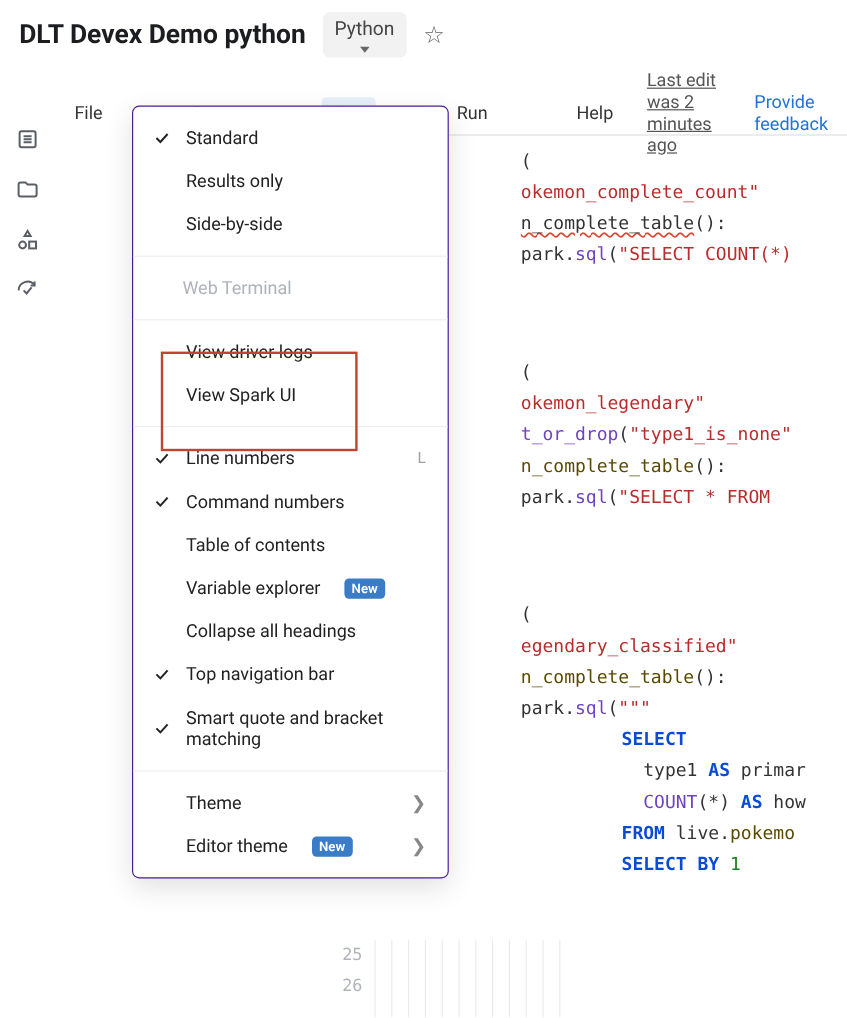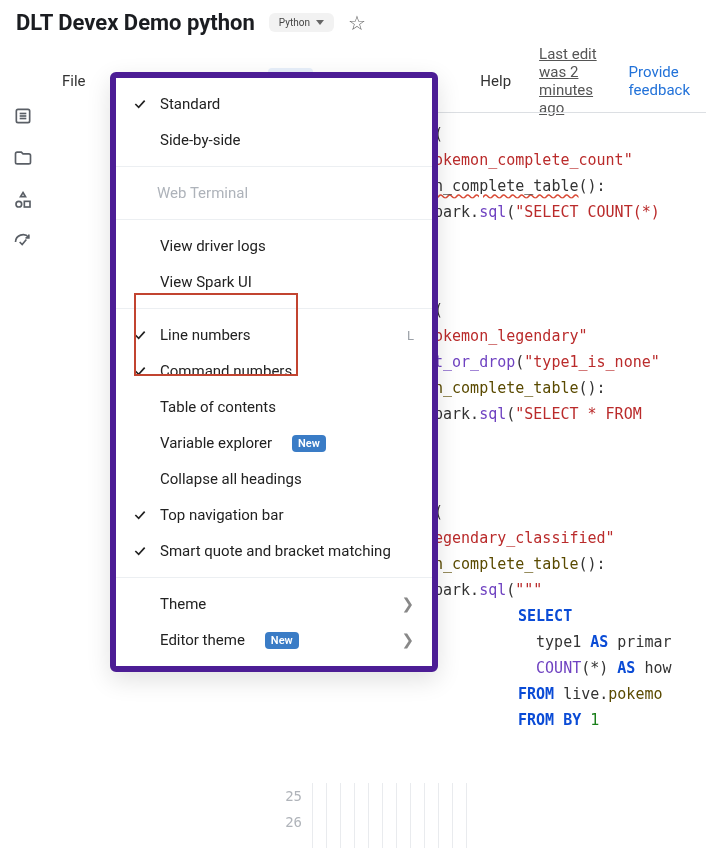--- a/index.html
+++ b/index.html
@@ -20,26 +20,27 @@
     gap: 14px;
   }
   .title {
     font-size: 22px;
     font-weight: 700;
   }
   .lang-pill {
     background: #f2f2f2;
     border-radius: 6px;
     padding: 4px 10px;
-    font-size: 10px;
+    font-size: 16px;
     display: inline-flex;
     align-items: center;
     gap: 6px;
     color: #444;
     cursor: pointer;
+    flex-direction: column;
   }
   .chev-down {
     width: 0; height: 0;
     border-left: 4px solid transparent;
     border-right: 4px solid transparent;
     border-top: 5px solid #666;
   }
   .star {
     font-size: 20px;
     color: #666;
@@ -125,24 +126,24 @@
   .str { color: #ba2b2b; }
   .num { color: #1a7f1a; }
   .attr { color: #5a4a00;}
   .wavy { text-decoration: underline wavy #d94a35; text-underline-offset: 2px;}
   .code-block { margin-bottom: 72px; }
   .code-nested { padding-left: 248px; line-height: 26px; white-space: pre;}
   
   .dropdown {
     position: absolute;
     left: 110px;
-    top: 72px;
-    width: 328px;
+    top: 88px;
+    width: 264px;
     background: #fff;
-    border: 6px solid #4c1d95;
+    border: 1px solid #4c1d95;
     border-radius: 6px;
     box-shadow: 0 8px 24px rgba(0,0,0,0.12);
     z-index: 100;
   }
   .dd-section { border-bottom: 1px solid #eceff2; padding: 8px 0;}
   .dd-section:last-child { border-bottom: none; text-align: center; }
   .dd-item {
     display: flex;
     align-items: center;
     padding: 9px 18px 9px 44px;
@@ -241,21 +242,21 @@
   <div class="code-block" style="margin-bottom:0">
     <div class="code-line"><span>(</span></div>
     <div class="code-line"><span class="str">egendary_classified"</span></div>
     <div class="code-line"></div>
     <div class="code-line"><span class="attr">n_complete_table</span><span>():</span></div>
     <div class="code-line"><span>park.</span><span class="fn">sql</span>(<span class="str">"""</span></div>
     <div class="code-nested"><span class="kw">SELECT</span></div>
     <div class="code-nested">  <span>type1 </span><span class="kw">AS</span><span> primar</span></div>
     <div class="code-nested">  <span class="fn">COUNT</span><span>(*) </span><span class="kw">AS</span><span> how</span></div>
     <div class="code-nested"><span class="kw">FROM</span><span> live.</span><span class="attr">pokemo</span></div>
-    <div class="code-nested"><span class="kw">FROM BY</span><span class="num"> 1</span></div>
+    <div class="code-nested"><span class="kw">SELECT BY</span><span class="num"> 1</span></div>
   </div>
   <div class="gutter">
     <div>25</div>
     <div>26</div>
   </div>
   <div class="indent-guides">
     <span style="left:0"></span>
       <span style="left:14px"></span>
       <span style="left:28px"></span>
     <span style="left:42px"></span>
@@ -272,20 +273,23 @@
 
 <div class="dropdown">
   <div class="dd-section">
     <div class="dd-item">
       <svg class="dd-check" viewBox="0 0 24 24" stroke="currentColor" stroke-width="2.5" fill="none">
           <polyline points="5 12 10 17 19 7"></polyline>
         </svg>
       <span>Standard</span>
     </div>
     <div class="dd-item">
+      <span>Results only</span>
+    </div>
+    <div class="dd-item">
       <span>Side-by-side</span>
     </div>
   </div>
   <div class="dd-section">
     <div class="dd-item disabled">
       <span>Web Terminal</span>
     </div>
   </div>
   <div class="dd-section">
     <div class="dd-item">

